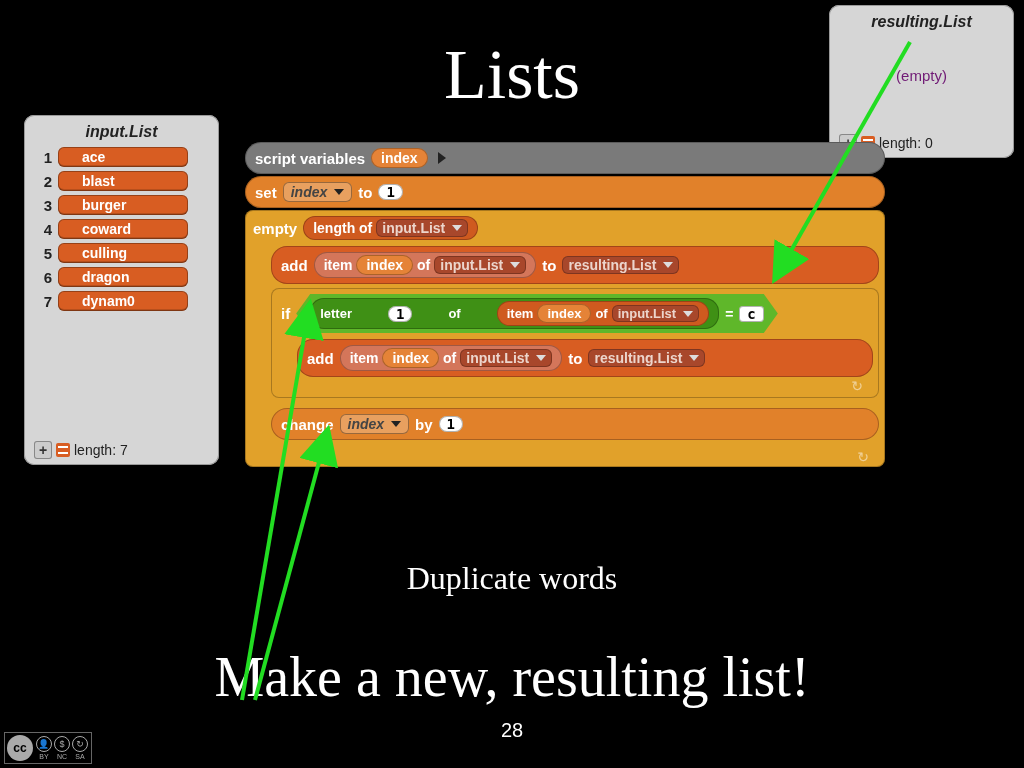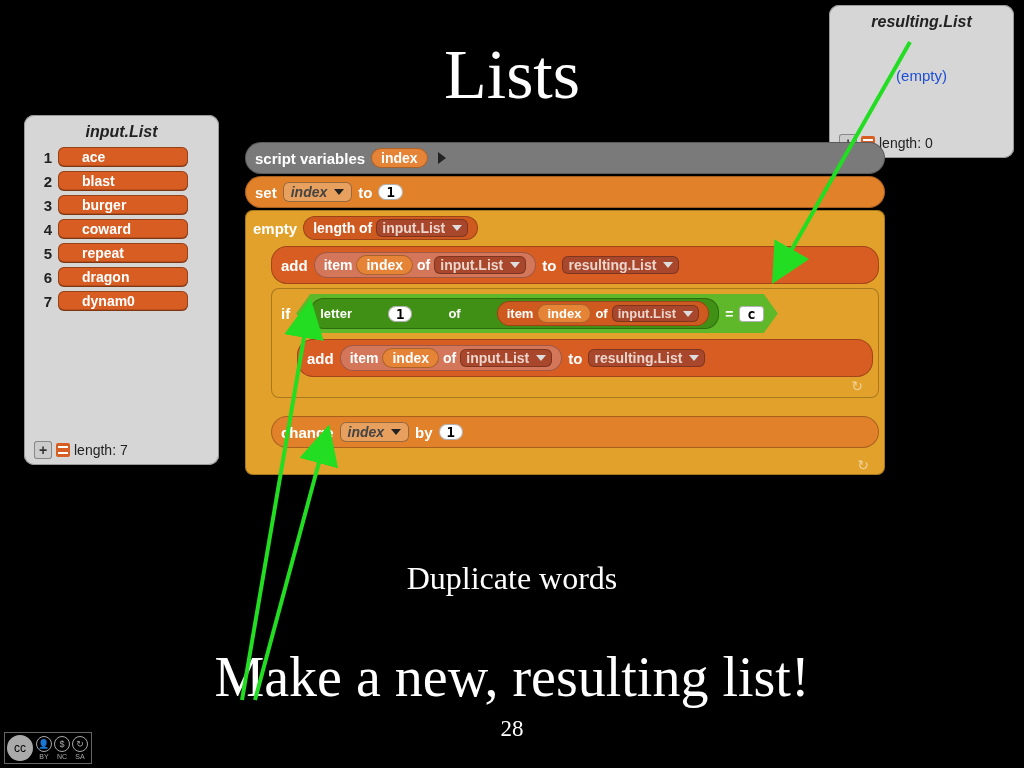--- a/index.html
+++ b/index.html
@@ -38,22 +38,22 @@
     color: #fff;
     font-size: 56px;
     font-family: "Times New Roman", serif;
   }
   .pagenum {
     position: absolute;
     bottom: 26px;
     left: 0; right: 0;
     text-align: center;
     color: #fff;
-    font-size: 23px;
-    font-family: Liberation Serif, serif;
+    font-size: 20px;
+    font-family: Liberation Sans, sans-serif;
   }
 
   
   .watcher {
     position: absolute;
     background: #d6d6d6;
     border-radius: 10px;
     box-shadow: inset 0 0 0 1px #999;
     padding: 8px 10px 6px 10px;
     font-family: Verdana, Arial, sans-serif;
@@ -79,21 +79,21 @@
     background: #d85d22;
     color: #fff;
     border-radius: 6px;
     padding: 2px 12px 2px 24px;
     font-size: 14px;
     font-weight: bold;
     min-width: 130px;
     box-shadow: inset 0 0 0 1px rgba(0,0,0,0.3), inset 0 -2px 0 rgba(0,0,0,0.15);
   }
   .watcher-empty {
-    color: #1d4ed8;
+    color: #701a75;
     font-size: 15px;
     text-align: center;
     padding: 30px 20px 40px 20px;
   }
   .watcher-footer {
     display: flex;
     align-items: center;
     gap: 4px;
     margin-top: 10px;
     font-size: 14px;
@@ -225,21 +225,21 @@
     position: absolute;
     right: 10px;
     bottom: 2px;
     color: rgba(255,255,255,0.5);
     font-size: 14px;
   }
   .ifwrap {
     background: #e1a12a;
     border-radius: 8px;
     padding: 4px 6px 2px 6px;
-    margin-bottom: 18px;
+    margin-bottom: 10px;
     box-shadow: inset 0 0 0 1px rgba(0,0,0,0.25);
   }
   .ifwrap .header { display:flex; align-items:center; gap:6px; color:#fff; font-weight:bold; font-size:15px; padding:2px 4px 6px 4px; font-family: Verdana, Arial, sans-serif;}
   .ifwrap .body { margin-left: 20px; padding-bottom: 3px; }
   .ifwrap .closer { height: 14px; }
 
   .hex {
     background: #5fb72a;
     display: inline-flex;
     align-items: center;
@@ -262,21 +262,21 @@
     background: #000;
     border: 1px solid #666;
     padding: 2px;
   }
   .cc-logo {
     width: 26px; height: 26px;
     border-radius: 50%;
     background: #aaa;
     color: #000;
     font-size: 12px;
-    font-weight: normal;
+    font-weight: bold;
     display:flex; align-items:center; justify-content:center;
     margin-right: 2px;
   }
   .cc-badge {
     display:flex; flex-direction:column; align-items:center;
     margin: 0 1px;
   }
   .cc-circle {
     width: 16px; height: 16px;
     border: 1.5px solid #aaa;
@@ -314,21 +314,21 @@
     <div class="watcher-row">
         <div class="watcher-idx">3</div>
         <div class="watcher-item">burger</div>
       </div>
     <div class="watcher-row">
         <div class="watcher-idx">4</div>
         <div class="watcher-item">coward</div>
       </div>
     <div class="watcher-row">
         <div class="watcher-idx">5</div>
-        <div class="watcher-item">repeat</div>
+        <div class="watcher-item">culling</div>
       </div>
     <div class="watcher-row">
         <div class="watcher-idx">6</div>
         <div class="watcher-item">dragon</div>
       </div>
     <div class="watcher-row">
         <div class="watcher-idx">7</div>
         <div class="watcher-item">dynam0</div>
       </div>
   </div>

